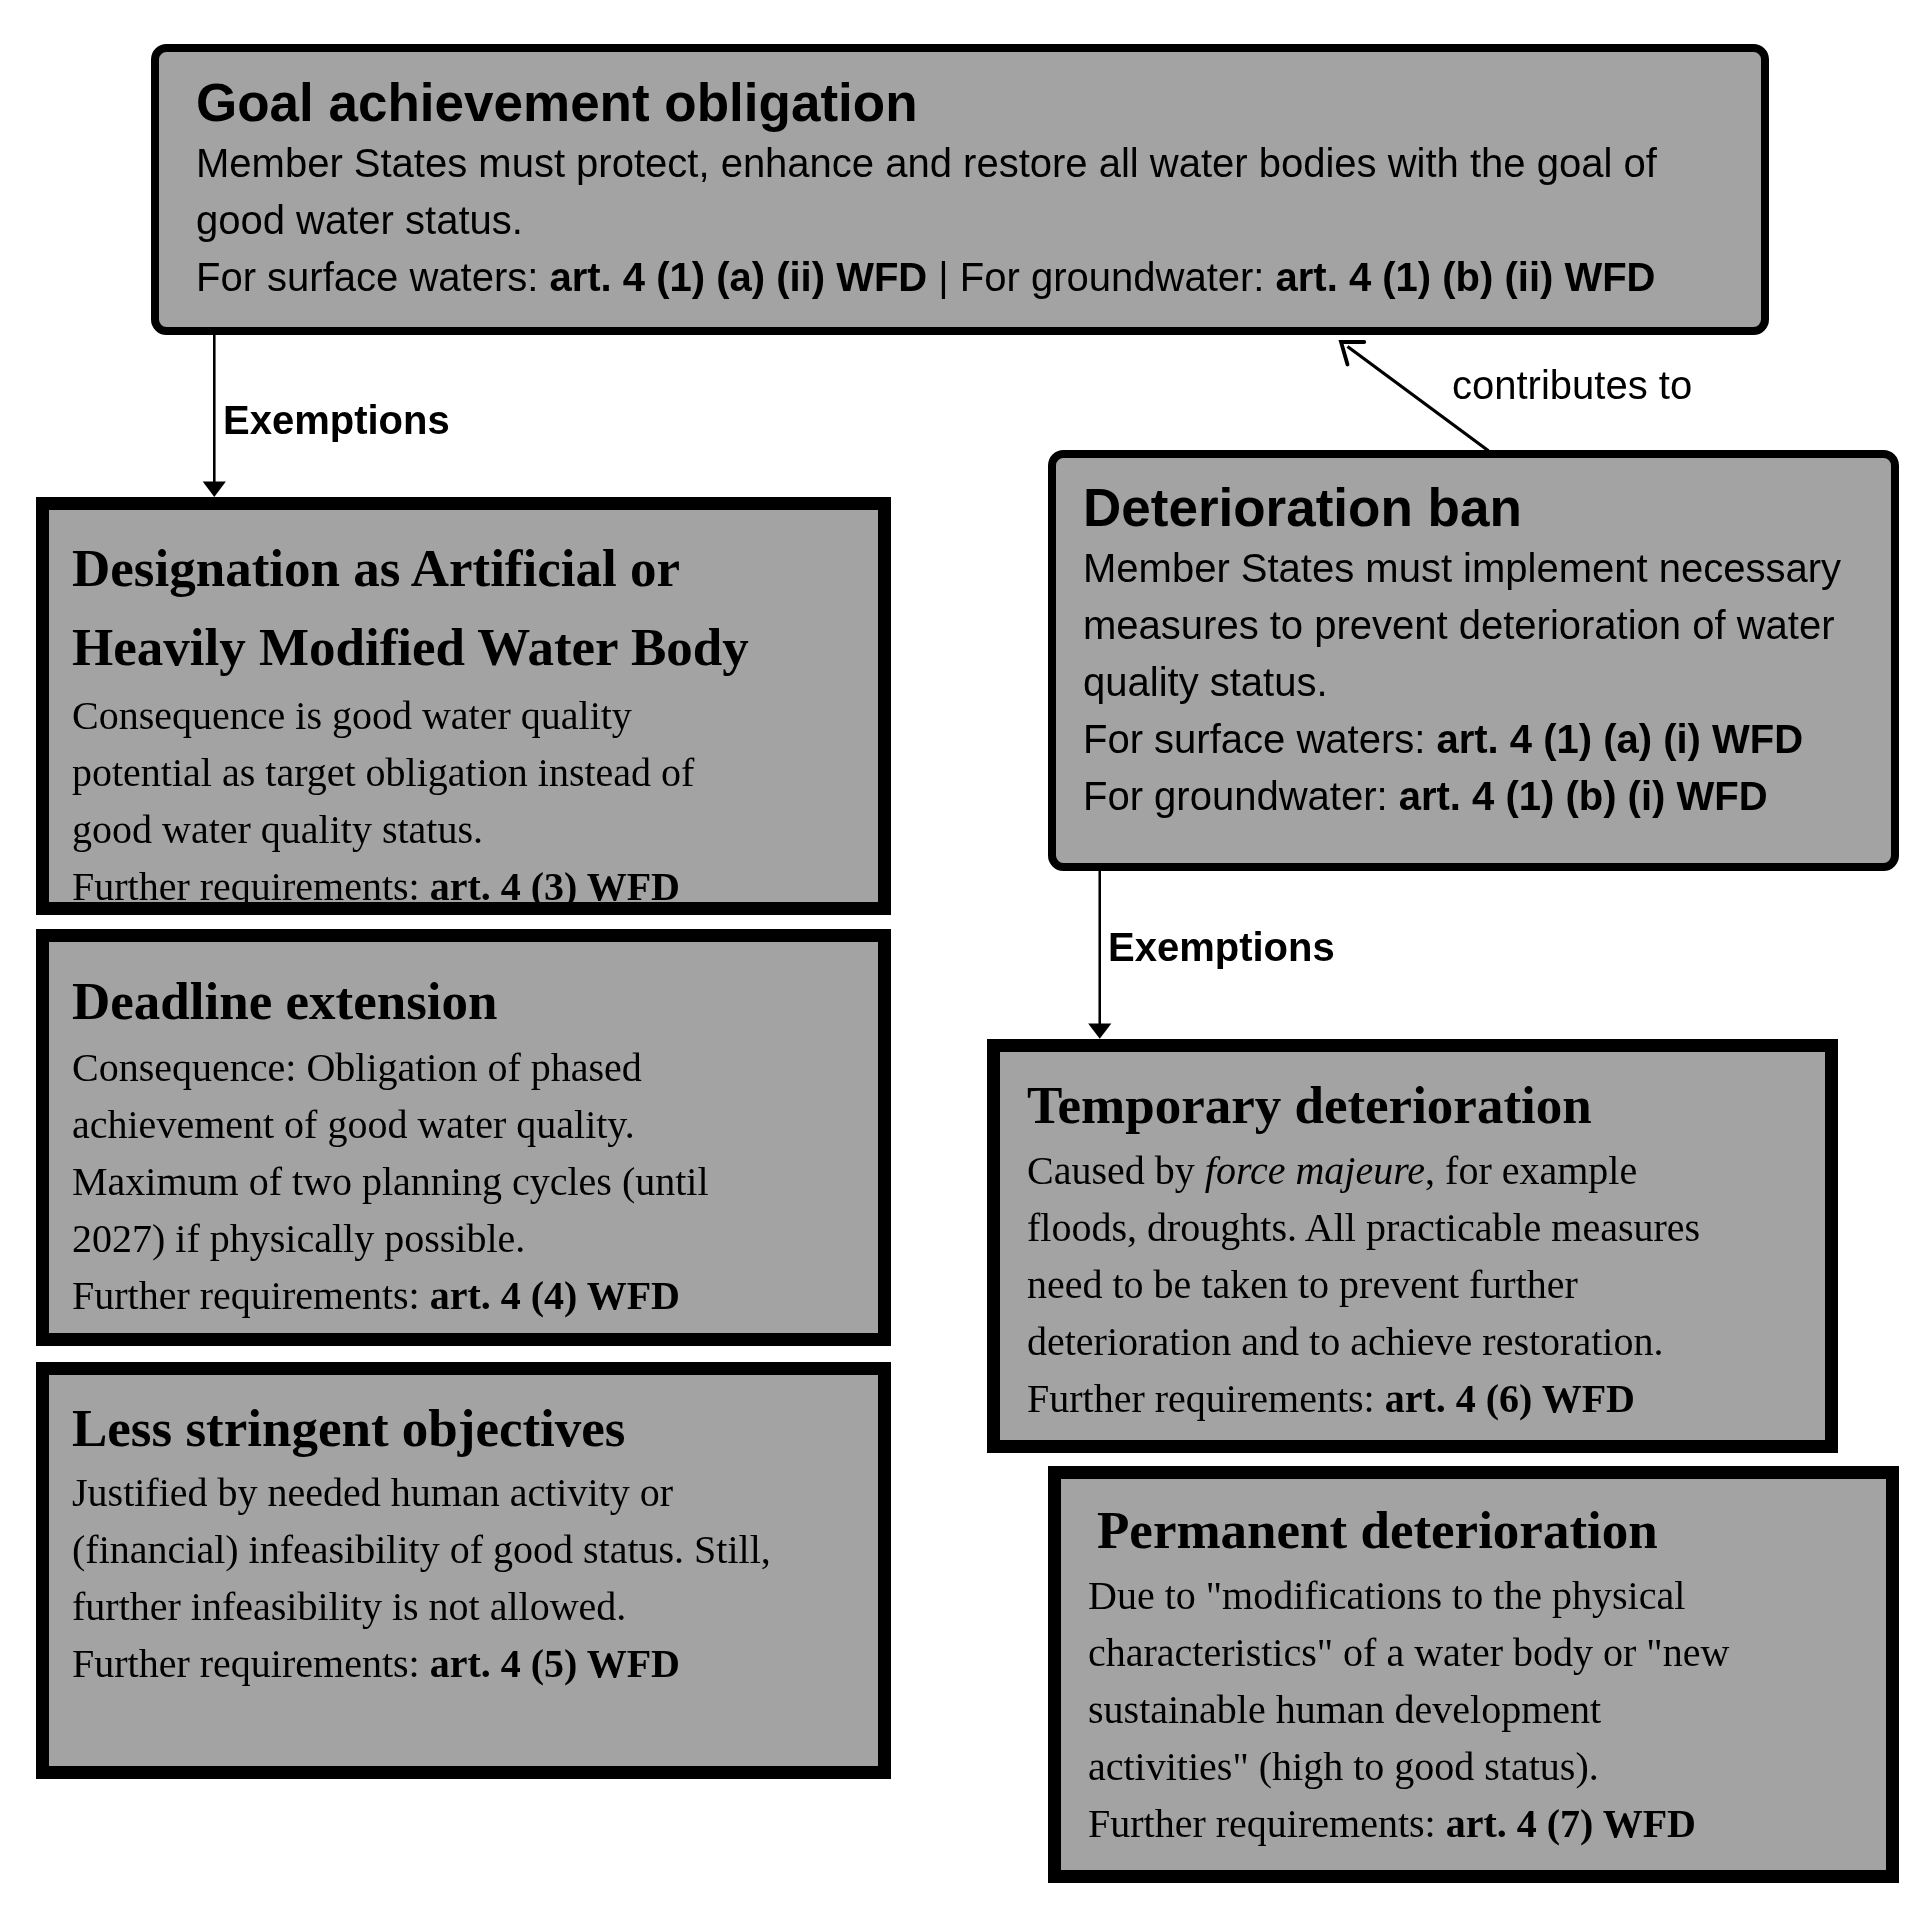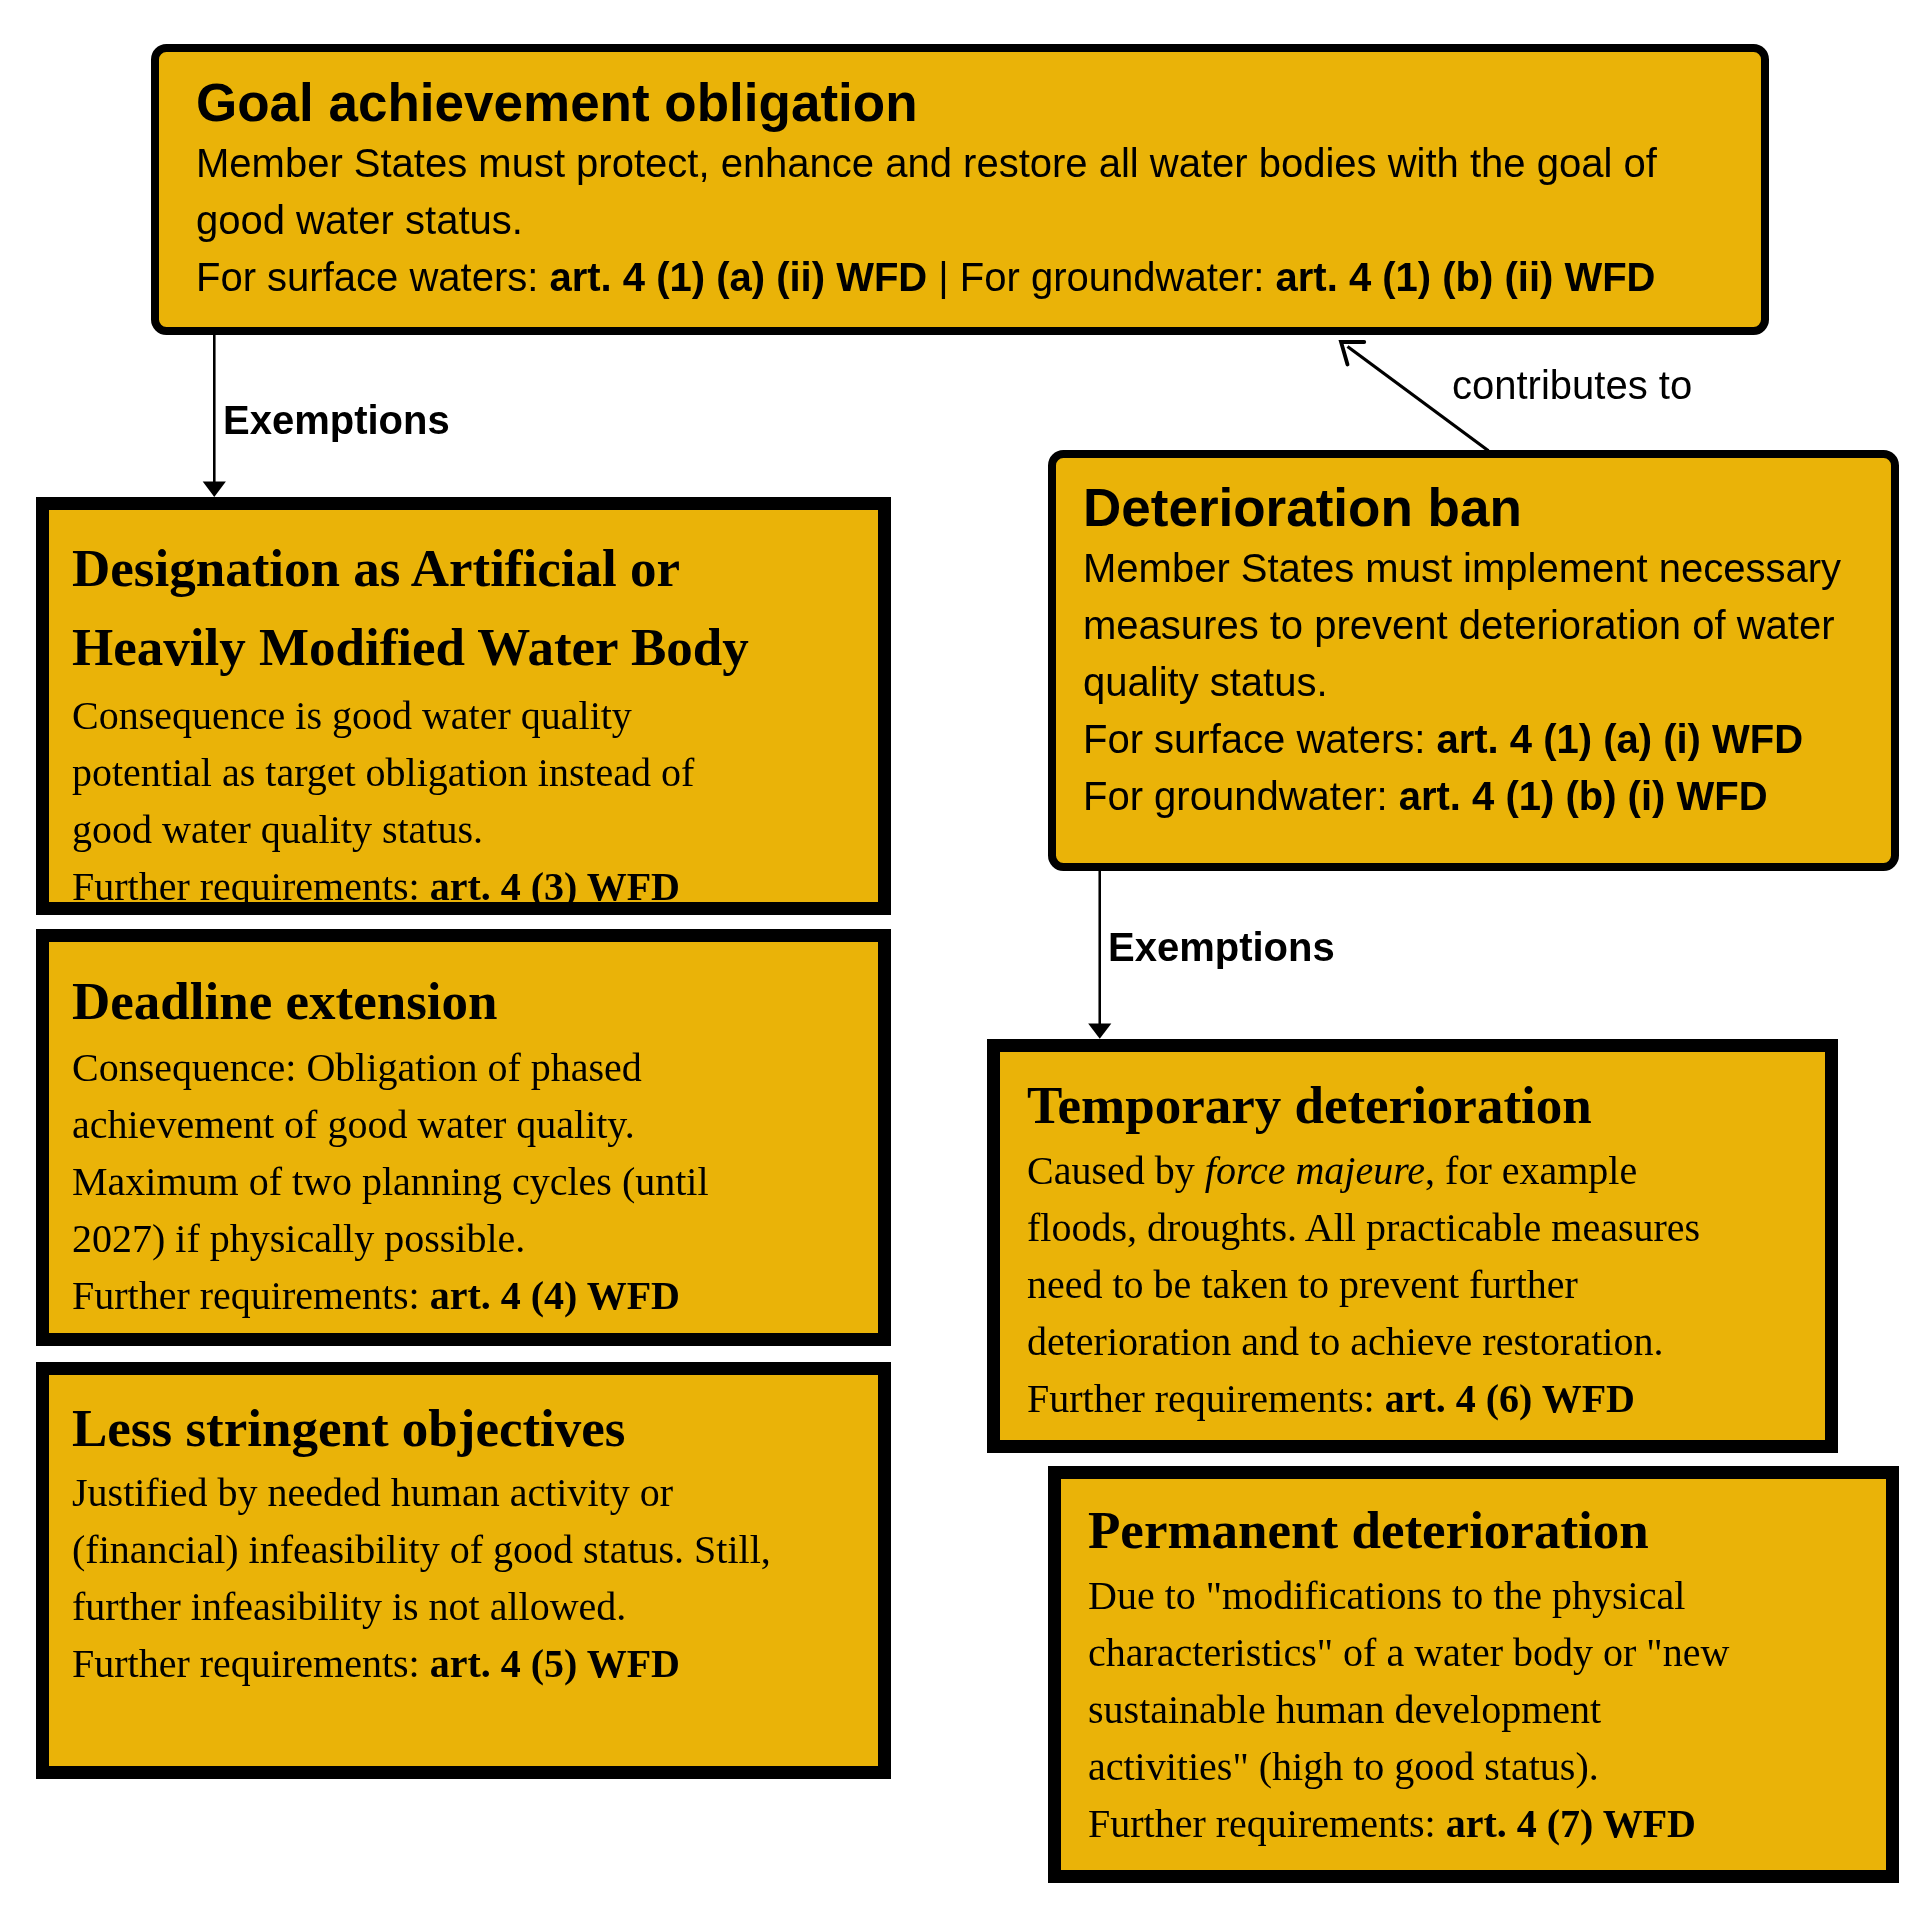--- a/index.html
+++ b/index.html
@@ -1,20 +1,20 @@
 <!DOCTYPE html>
 <html style="font-size:10.3px"><head>
 <meta charset="utf-8">
 <style>
   html, body { margin: 0; padding: 0; background: #ffffff; }
   body {
     width: 1926px; height: 1922px; position: relative; overflow: hidden;
     font-family: "Liberation Sans", "DejaVu Sans", sans-serif; color: #000;
   }
-  .box { position: absolute; box-sizing: border-box; background: #eab308; }
+  .box { position: absolute; box-sizing: border-box; background: #a3a3a3; }
   .rounded { border: 8.4px solid #000; border-radius: 15.4px; }
   .square { border: 13px solid #000; border-radius: 0; font-family: Liberation Serif, serif; }
   .title { font-weight: bold; font-size: 53px; line-height: 1.22; margin: 0; }
   .body-text { font-size: 40px; line-height: 57px; margin: 0; }
   .body-text b { font-weight: bold; }
   .body-text i { font-style: italic; }
   .label { position: absolute; font-size: 40px; white-space: nowrap; }
   .label.bold { font-weight: bold; }
   svg.connectors { position: absolute; left: 0; top: 0; pointer-events: none; }
 
@@ -25,21 +25,21 @@
 
   #box-designation { left: 36px; top: 497px; width: 855px; height: 418px; padding: 19.3px 0 0 23px; }
   #box-designation .title { line-height: 79px; }
   #box-deadline { left: 36px; top: 929px; width: 855px; height: 417px; padding: 22px 0 8px 23px; }
   #box-deadline .title { line-height: 75px; }
   #box-less { left: 36px; top: 1362px; width: 855px; height: 417px; padding: 16.7px 0 0 23px; }
   #box-less .title { line-height: 72px; }
   #box-temporary { left: 987px; top: 1039px; width: 851px; height: 414px; padding: 16.7px 0 0 27px; }
   #box-temporary .title { line-height: 73px; }
   #box-permanent { left: 1048px; top: 1466px; width: 851px; height: 417px; padding: 15.4px 0 0 27px; }
-  #box-permanent .title { line-height: 73px; }
+  #box-permanent .title { line-height: 73px; margin-left: 9px; }
 </style>
 </head>
 <body>
 
 <svg class="connectors" width="1926" height="1922" viewBox="0 0 2993 2986">
   <defs>
     <marker id="arrow-fill" markerWidth="10" markerHeight="10" refX="5" refY="9" orient="auto-start-reverse" markerUnits="userSpaceOnUse" viewBox="0 0 10 10">
     </marker>
   </defs>
 

